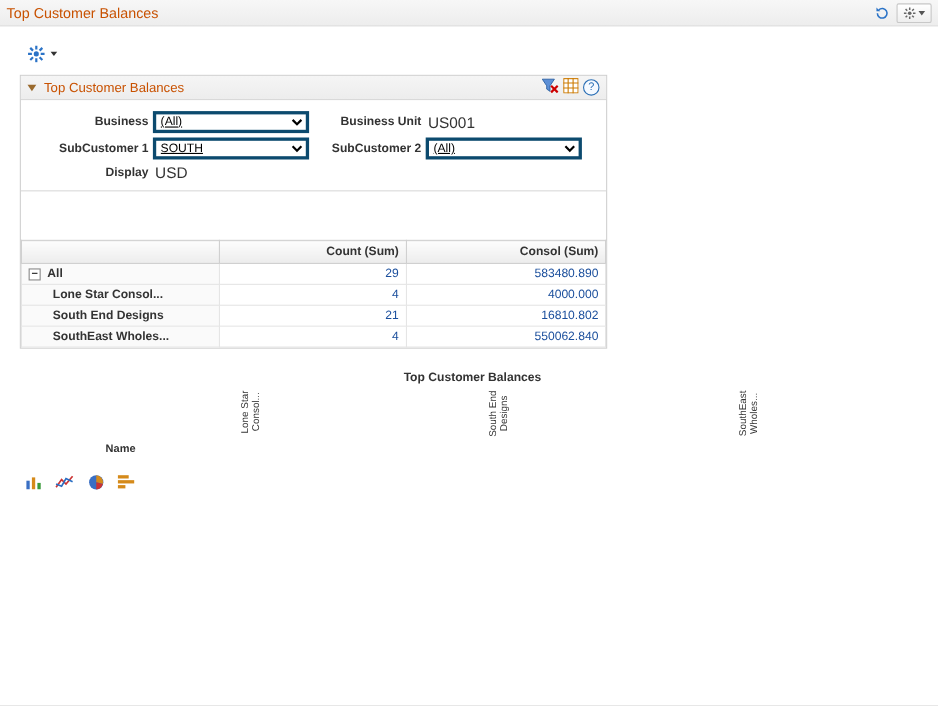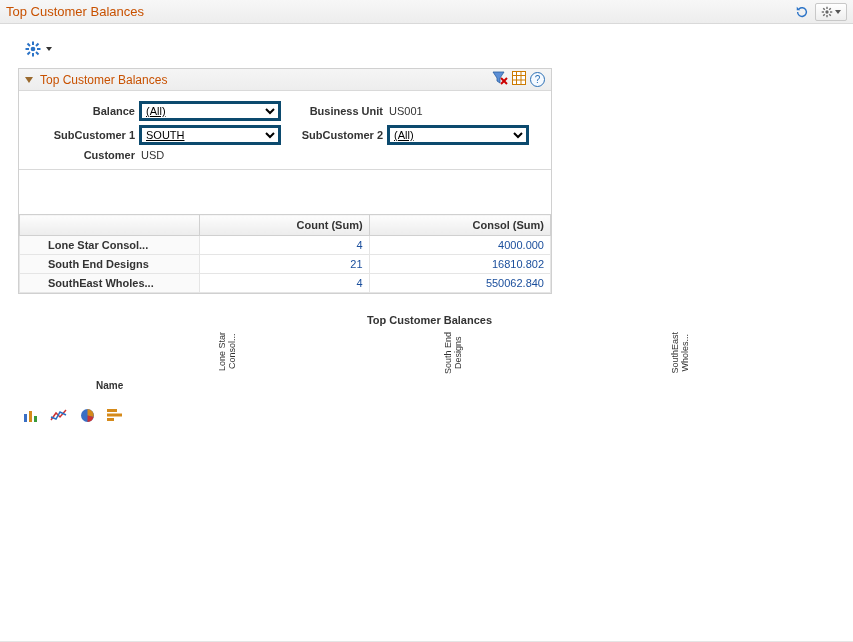--- a/index.html
+++ b/index.html
@@ -116,21 +116,21 @@
     font-size:11px;
   }
   select.combo {
     height: 20px;
     font-size: 11px;
     width: 142px;
     border: 3px solid #0c4a6e;
     background: #fff;
     text-decoration: underline;
   }
-  .static-val { font-size:11px; padding-left:2px;}
+  .static-val { font-size:14px; padding-left:2px;}
   .grid {
     border-top: 1px solid #d9d9d9;
   }
   table.data {
     border-collapse: collapse;
     width: 100%;
     font-size: 11px;
     margin-top: 44px;
   }
   table.data th {
@@ -349,53 +349,58 @@
                 <line x1="4.5" y1="0" x2="4.5" y2="14" stroke="#cc7a00"></line>
                 <line x1="9" y1="0" x2="9" y2="14" stroke="#cc7a00"></line>
               </svg>
           </span>
           <span class="help-circle">?</span>
         </span>
       </div>
 
       <div class="filters">
         <div class="frow">
-          <span class="flabel">Balance</span>
+          <span class="flabel">Business</span>
           <select class="combo">
             <option>(All)</option>
           </select>
           <span class="flabel2">Business Unit</span>
           <span class="static-val">US001</span>
         </div>
         <div class="frow">
           <span class="flabel">SubCustomer 1</span>
           <select class="combo">
             <option>SOUTH</option>
           </select>
           <span class="flabel2">SubCustomer 2</span>
           <select class="combo">
             <option>(All)</option>
           </select>
         </div>
         <div class="frow">
-          <span class="flabel">Customer</span>
+          <span class="flabel">Display</span>
           <span class="static-val">USD</span>
         </div>
       </div>
 
       <div class="grid">
         <table class="data">
           <thead>
             <tr>
               <th class="rowhdr-th"></th>
               <th>Count (Sum)</th>
               <th>Consol (Sum)</th>
             </tr>
           </thead>
           <tbody id="grid-body">
+              <tr>
+                <td class="rowhdr"><span class="toggle-box">−</span>All</td>
+                <td>29</td>
+                <td>583480.890</td>
+              </tr>
               <tr>
                 <td class="rowhdr" style="padding-left: 28px;">Lone Star Consol...</td>
                 <td>4</td>
                 <td>4000.000</td>
               </tr>
               <tr>
                 <td class="rowhdr" style="padding-left: 28px;">South End Designs</td>
                 <td>21</td>
                 <td>16810.802</td>
               </tr>

